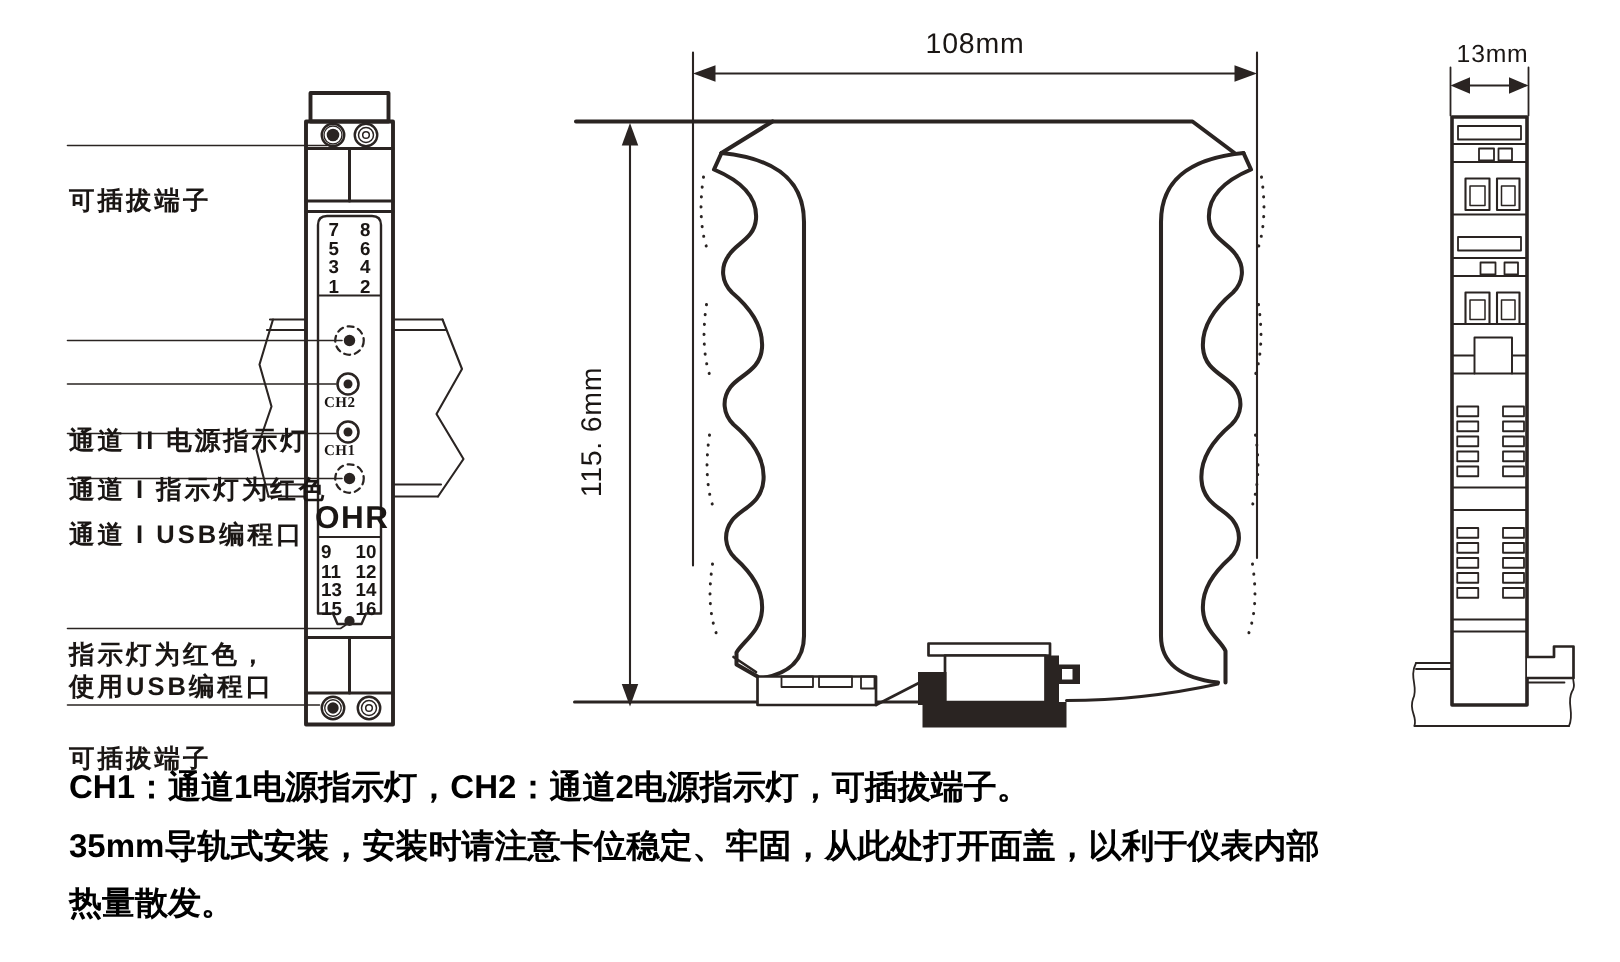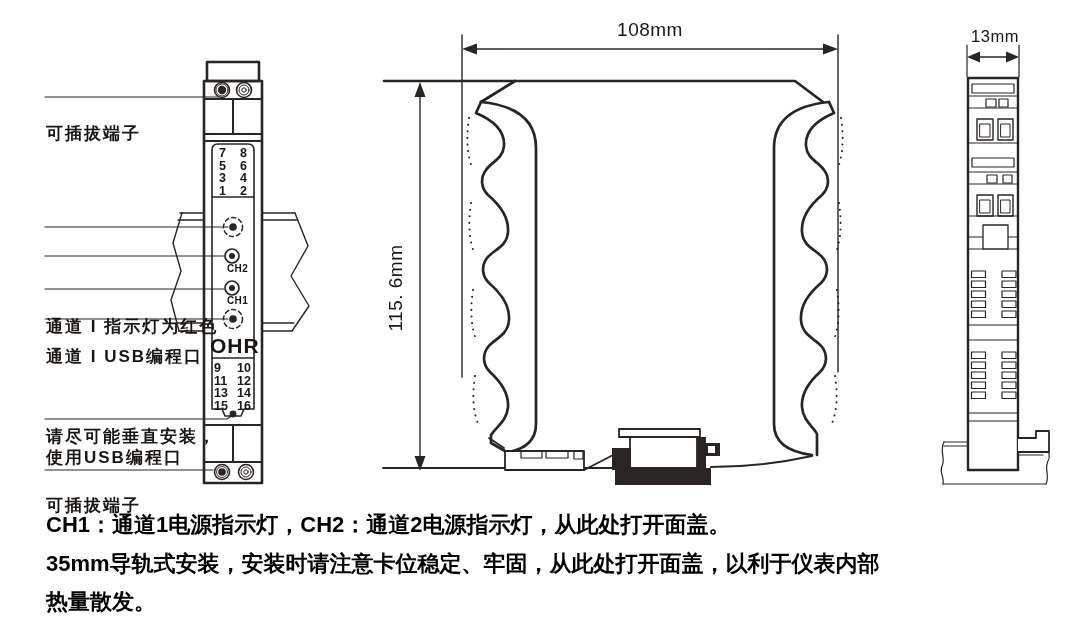--- a/index.html
+++ b/index.html
@@ -11,21 +11,21 @@
     font-family:"Liberation Sans","DejaVu Sans",sans-serif;color:#111;
   }
   .art{position:absolute;left:0;top:0;}
   .txt{position:absolute;white-space:nowrap;color:#1a1614;}
   .callout{font-size:17px;font-weight:600;letter-spacing:2px;line-height:20px;margin-top:48px;}
   .dim{font-size:19px;font-weight:500;text-align:center;letter-spacing:0.5px;}
   .dim-v{transform:rotate(-90deg);transform-origin:center;}
   .panel-grid{position:absolute;display:grid;grid-template-columns:1fr 1fr;font-size:12.5px;font-weight:700;color:#1a1614;}
   .panel-grid span{display:flex;align-items:center;justify-content:center;line-height:1;}
   .panel-grid.left-align span{justify-content:flex-start;padding-left:3px;}
-  .led-label{font-size:10px;font-weight:700;text-align:right;letter-spacing:0.3px;}
+  .led-label{font-size:10px;font-weight:700;text-align:left;letter-spacing:0.3px;font-family:Liberation Serif, serif;}
   .brand{font-size:21px;font-weight:800;text-align:center;letter-spacing:1px;}
   .notes{position:absolute;left:46px;top:506px;font-size:22px;font-weight:700;line-height:38.5px;color:#000;}
 </style>
 </head>
 <body>
 
 <div class="canvas">
 
   <svg class="art" width="1080" height="641" viewBox="0 0 1080 641" stroke="#2a2422" fill="none" stroke-linejoin="round" stroke-linecap="round">
 
@@ -212,23 +212,24 @@
           <rect x="1002" y="382" width="14" height="6.5"></rect>
         <rect x="971.5" y="392" width="14" height="6.5"></rect>
           <rect x="1002" y="392" width="14" height="6.5"></rect>
       </g>
 
       <path d="M1018,438 H1036 V431 H1049 V452 H1018" stroke-width="1.8" fill="#ffffff"></path>
     </g>
   </svg>
 
   <div class="txt callout" style="left:46px;top:76px">可插拔端子</div>
+  <div class="txt callout" style="left:46px;top:236px">通道 II 电源指示灯</div>
   <div class="txt callout" style="left:46px;top:269px">通道 I 指示灯为红色</div>
   <div class="txt callout" style="left:46px;top:299px">通道 I USB编程口</div>
-  <div class="txt callout" style="left:46px;top:379px">请尽可能垂直安装，</div>
+  <div class="txt callout" style="left:46px;top:379px">指示灯为红色，</div>
   <div class="txt callout" style="left:46px;top:400px">使用USB编程口</div>
   <div class="txt callout" style="left:46px;top:448px">可插拔端子</div>
 
   <div class="panel-grid" style="left:212px;top:147px;width:42px;height:46px">
     <span>7</span>
     <span>8</span>
     <span>5</span>
     <span>6</span>
     <span>3</span>
     <span>4</span>
@@ -249,18 +250,18 @@
 
   <div class="txt led-label" style="left:216px;top:263px;width:32px">CH2</div>
   <div class="txt led-label" style="left:216px;top:295px;width:32px">CH1</div>
   <div class="txt brand" style="left:210px;top:334px;width:44px">OHR</div>
 
   <div class="txt dim" style="left:595px;top:19px;width:110px">108mm</div>
   <div class="txt dim dim-v" style="left:334px;top:276px;width:125px;height:24px">115. 6mm</div>
   <div class="txt dim" style="left:958px;top:27px;width:74px;font-size:16.5px">13mm</div>
 
   <div class="notes">
-    <div>CH1：通道1电源指示灯，CH2：通道2电源指示灯，从此处打开面盖。</div>
+    <div>CH1：通道1电源指示灯，CH2：通道2电源指示灯，可插拔端子。</div>
     <div>35mm导轨式安装，安装时请注意卡位稳定、牢固，从此处打开面盖，以利于仪表内部</div>
     <div>热量散发。</div>
   </div>
 
 </div>
 
 </body></html>

